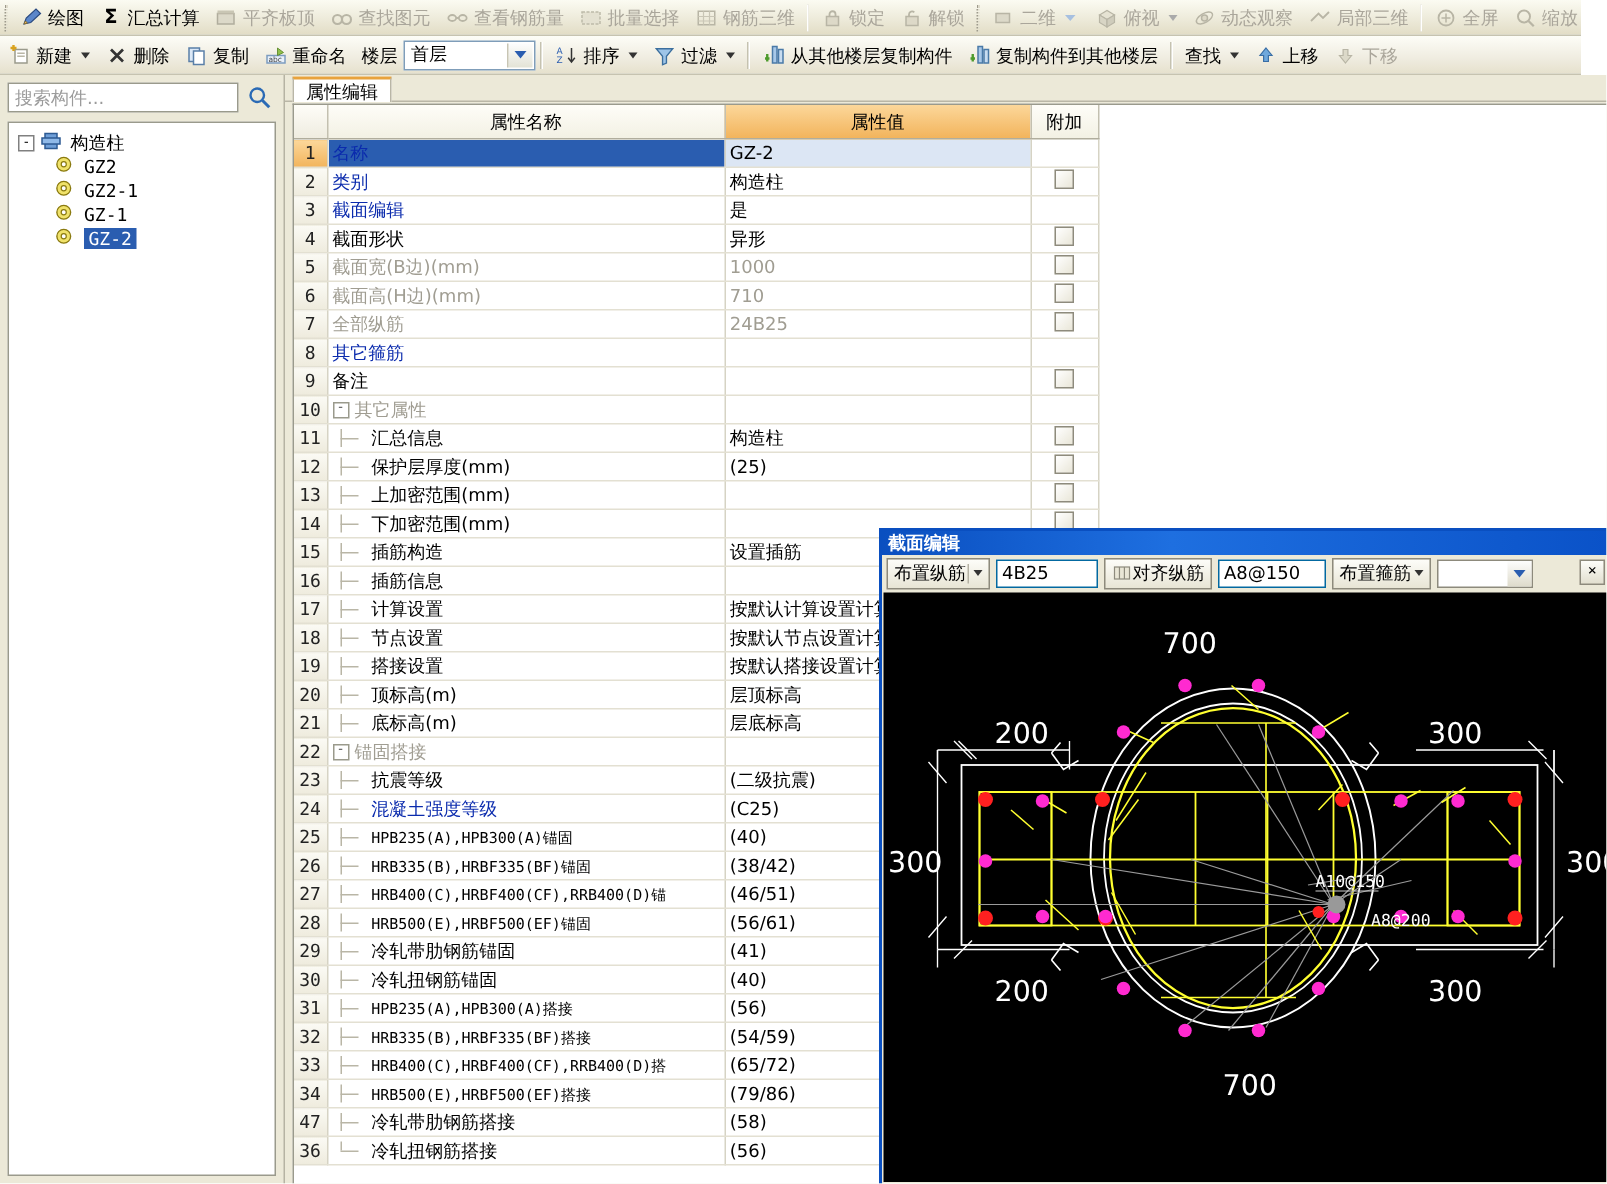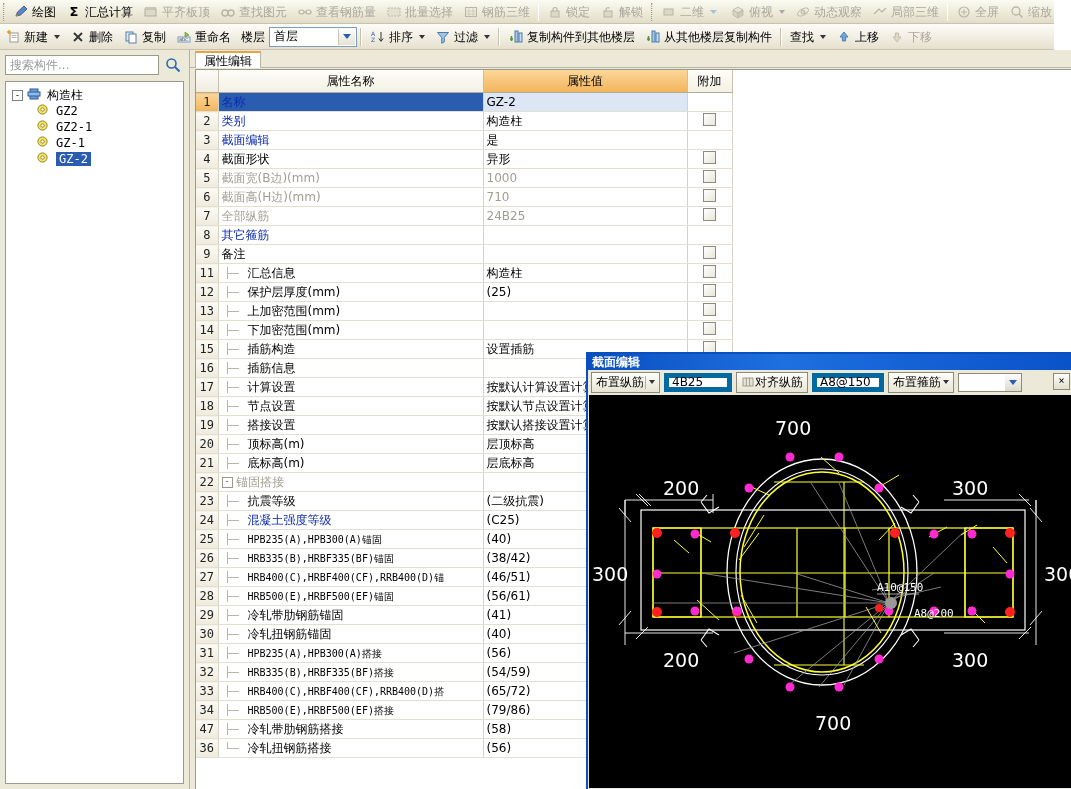--- a/index.html
+++ b/index.html
@@ -132,21 +132,21 @@
     height:24px;background:#ece9d8;display:flex;align-items:center;gap:4px;
     padding:2px 2px 2px 3px;box-sizing:border-box;position:relative;
   }
   .dbtn{
     height:19px;border:1px solid #8d8a7c;background:linear-gradient(#fdfdf9,#e8e5d5);
     display:inline-flex;align-items:center;padding:0 4px;font-size:12px;gap:0;
   }
   .dbtn .dcaret{width:0;height:0;border-left:3px solid transparent;border-right:3px solid transparent;border-top:4px solid #333;margin-left:2px;}
   .dsplit{border-left:1px solid #b5b2a4;height:13px;margin:0 1px;}
   .dfield{
-    height:19px;border:5px solid #0369a1;background:#fff;font-size:12px;
+    height:19px;border:1px solid #0369a1;background:#fff;font-size:12px;
     display:inline-flex;align-items:center;padding:0 3px;box-sizing:border-box;
   }
   .dcombo{
     height:19px;border:1px solid #8d8a7c;background:#fff;width:64px;
     display:inline-flex;align-items:center;box-sizing:border-box;
   }
   .dcombo .dc-btn{
     margin-left:auto;width:16px;height:17px;background:linear-gradient(#fdfdfd,#dedbcb);
     display:flex;align-items:center;justify-content:center;
   }
@@ -337,29 +337,29 @@
     <span class="tb-label">过滤</span>
     <span class="caret"></span>
   </div>
   <div class="tb-sep"></div>
   <div class="tb-item">
     <span class="ico"><svg width="16" height="16" viewBox="0 0 16 16">
           <rect x="7" y="2" width="3" height="11" fill="#a8c8e8" stroke="#4a7aa8"></rect>
           <rect x="11" y="4" width="3" height="9" fill="#c8dcf0" stroke="#4a7aa8"></rect>
           <path d="M2 10h3M3.5 7v5" stroke="#4d9b2c" stroke-width="1.6"></path>
         </svg></span>
-    <span class="tb-label">复制构件到其他楼层</span>
+    <span class="tb-label">从其他楼层复制构件</span>
   </div>
   <div class="tb-item">
     <span class="ico"><svg width="16" height="16" viewBox="0 0 16 16">
           <rect x="7" y="2" width="3" height="11" fill="#a8c8e8" stroke="#4a7aa8"></rect>
           <rect x="11" y="4" width="3" height="9" fill="#c8dcf0" stroke="#4a7aa8"></rect>
           <path d="M2 10h3M3.5 7v5" stroke="#4d9b2c" stroke-width="1.6"></path>
         </svg></span>
-    <span class="tb-label">从其他楼层复制构件</span>
+    <span class="tb-label">复制构件到其他楼层</span>
   </div>
   <div class="tb-sep"></div>
   <div class="tb-item">
     <span class="tb-label">查找</span>
     <span class="caret"></span>
   </div>
   <div class="tb-item">
     <span class="ico"><svg width="16" height="16" viewBox="0 0 16 16">
           <path d="M8 3l4 5H9.6v4H6.4V8H4z" fill="#6fa8dc" stroke="#3a6ea5" stroke-width="0.8"></path>
         </svg></span>
@@ -495,20 +495,26 @@
             <td class="val txt-black"></td>
             <td class="chk"></td>
           </tr>
           <tr>
             <td class="idx">9</td>
             <td class="name"><span class="txt-black">备注</span></td>
             <td class="val txt-black"></td>
             <td class="chk"><span class="cb"></span></td>
           </tr>
           <tr>
+            <td class="idx">10</td>
+            <td class="name"><span class="grp-expander">-</span> <span class="txt-gray">其它属性</span></td>
+            <td class="val txt-gray"></td>
+            <td class="chk"></td>
+          </tr>
+          <tr>
             <td class="idx">11</td>
             <td class="name"><span class="ind"></span><span class="txt-black">汇总信息</span></td>
             <td class="val txt-black">构造柱</td>
             <td class="chk"><span class="cb"></span></td>
           </tr>
           <tr>
             <td class="idx">12</td>
             <td class="name"><span class="ind"></span><span class="txt-black">保护层厚度(mm)</span></td>
             <td class="val txt-black">(25)</td>
             <td class="chk"><span class="cb"></span></td>

